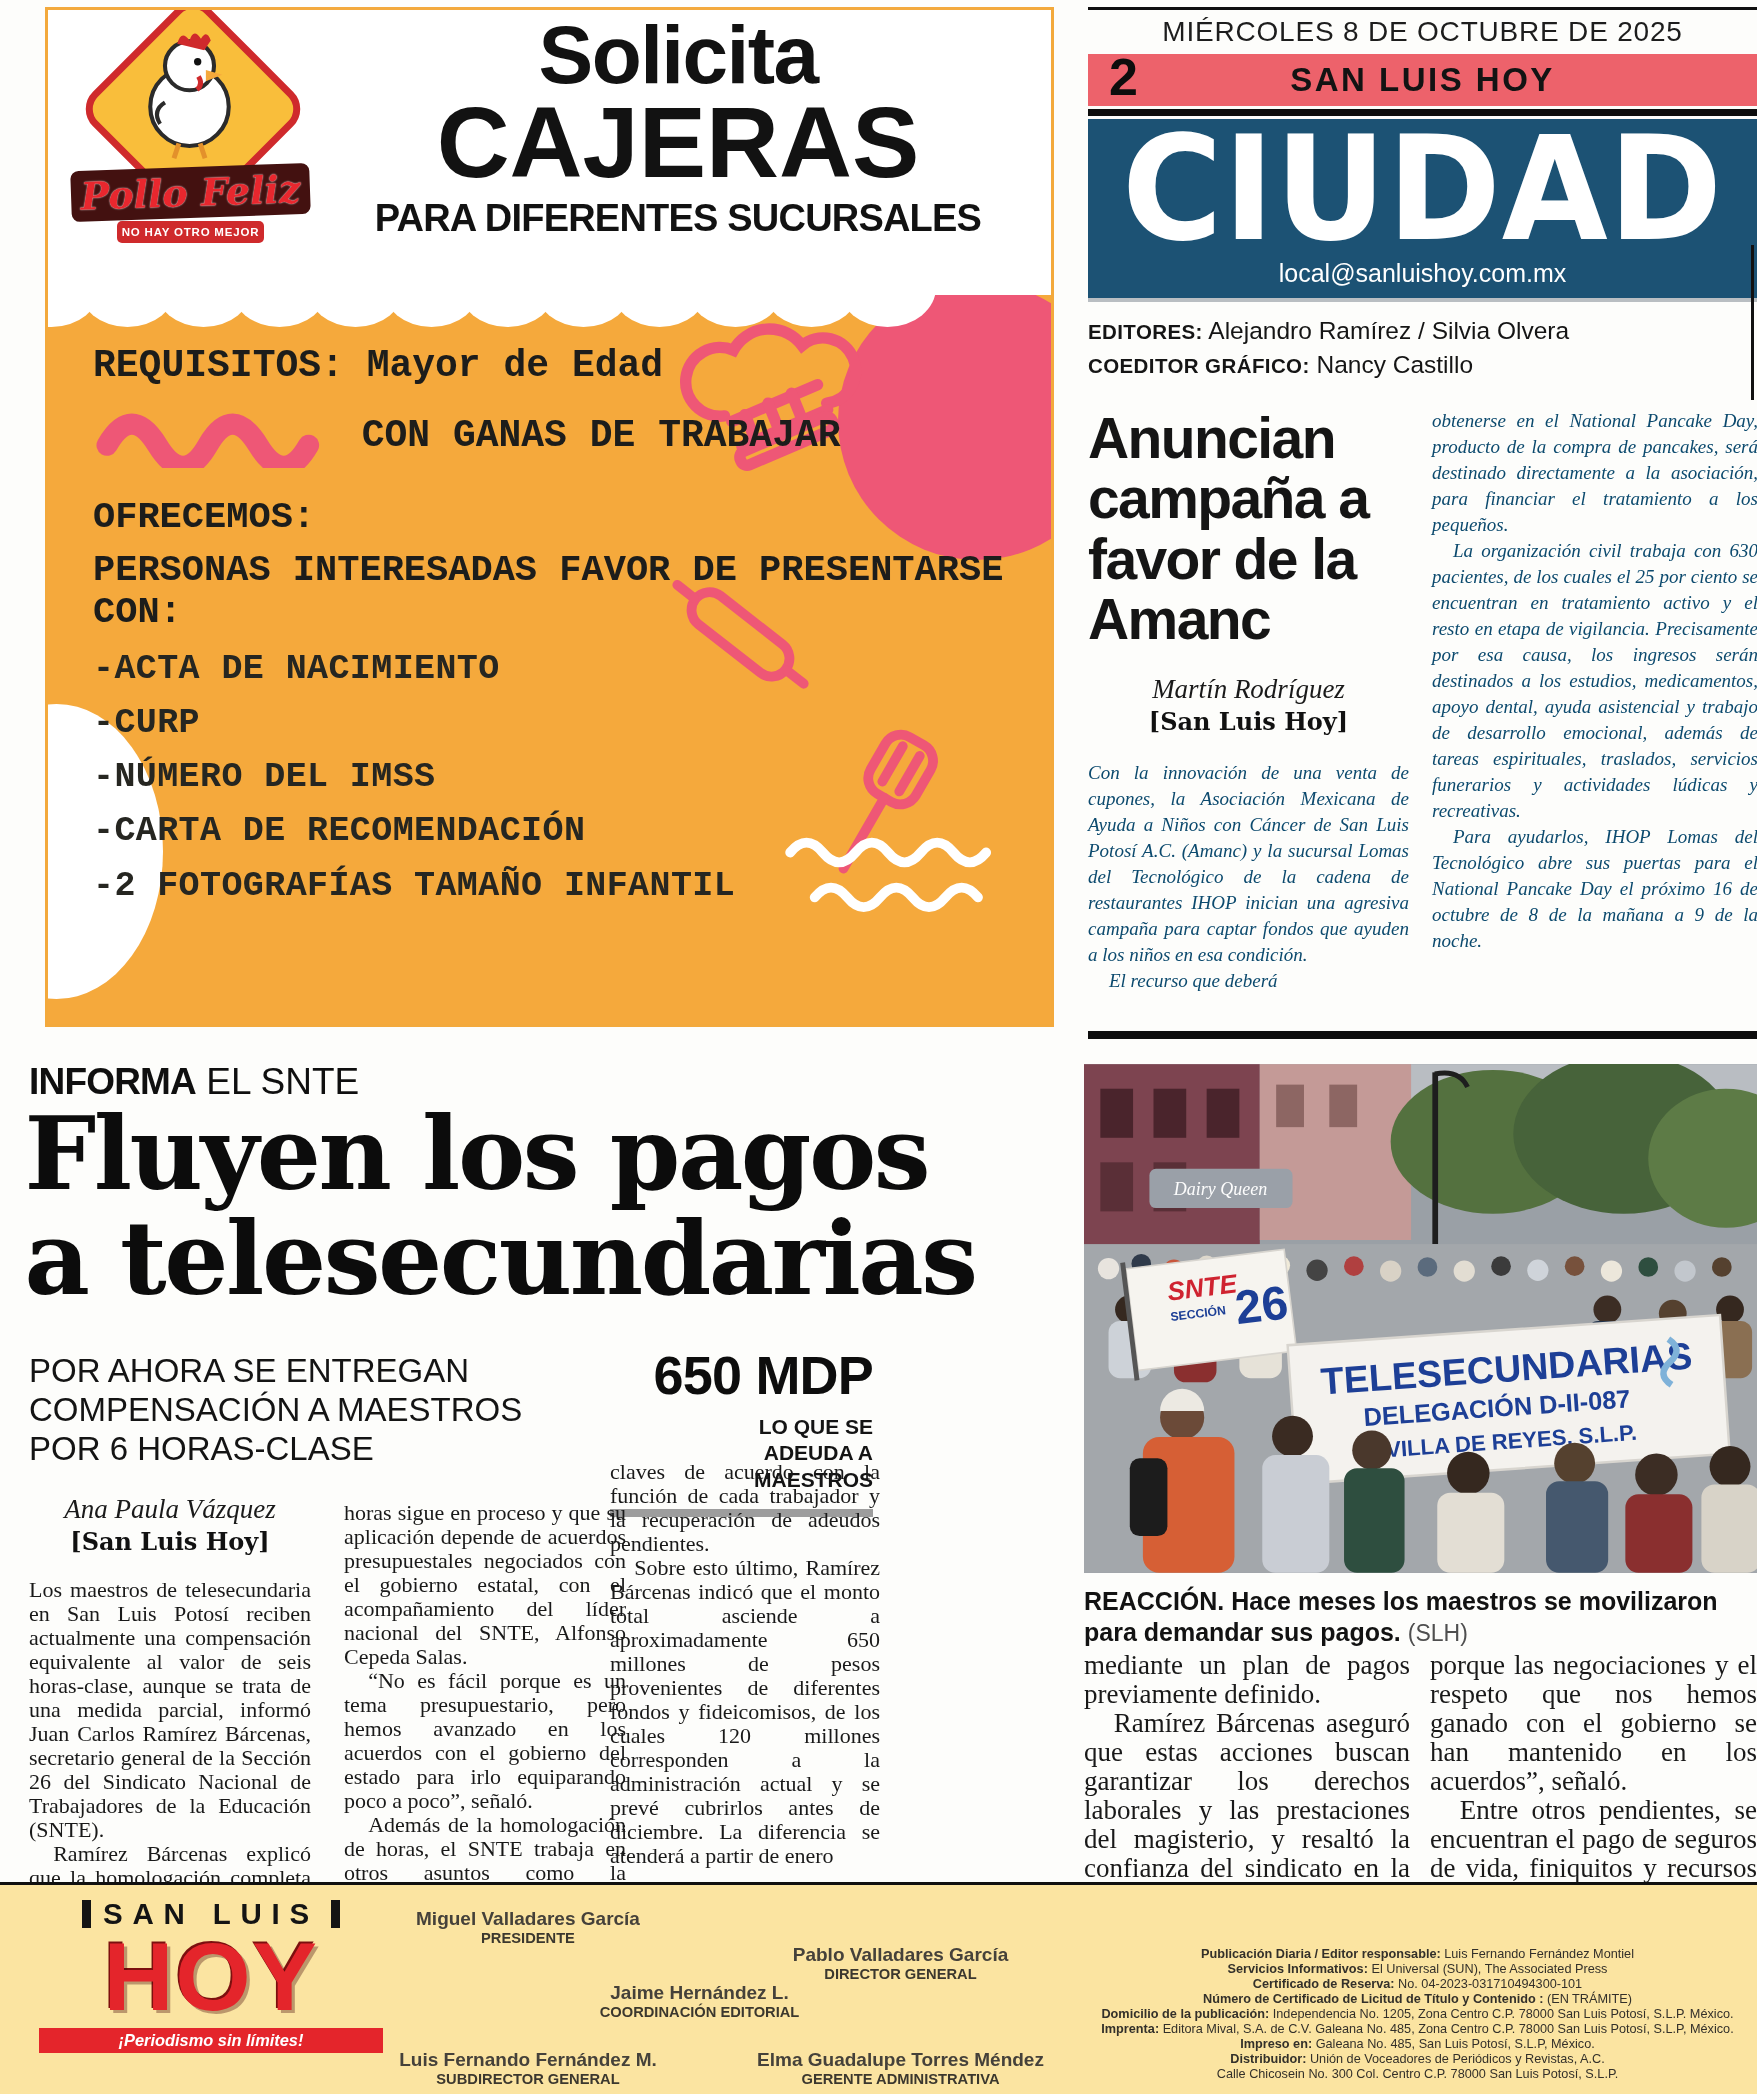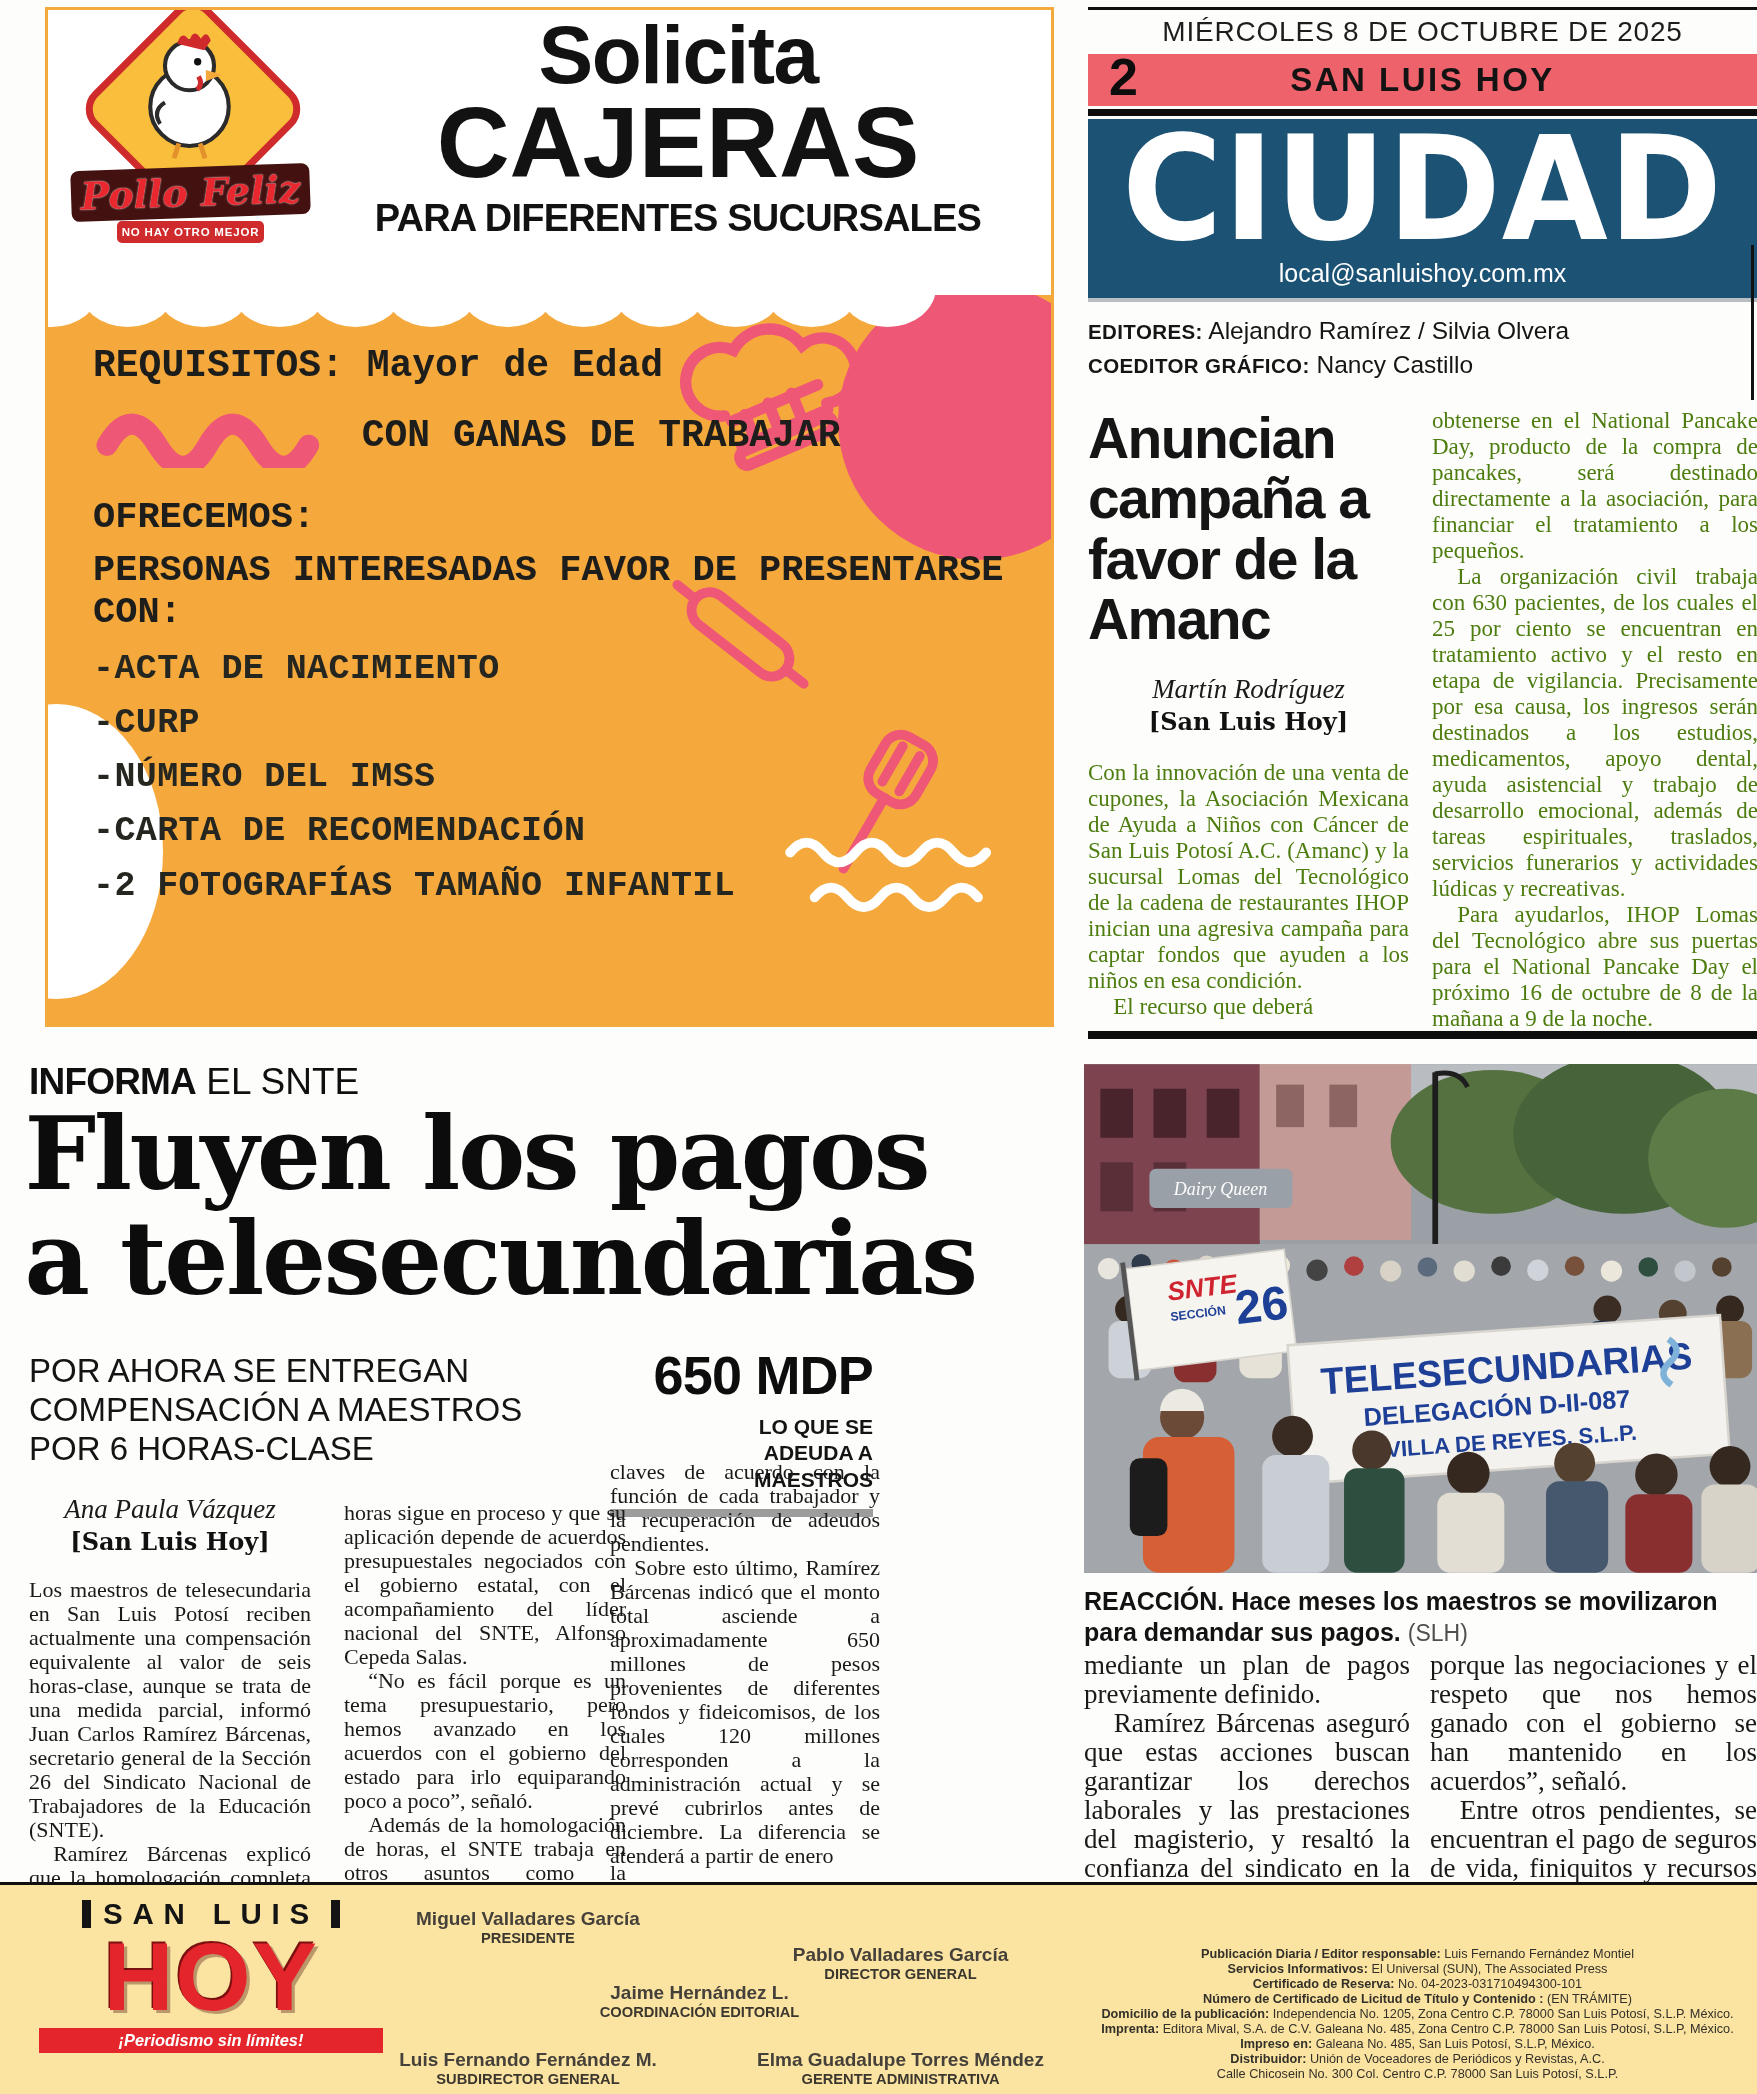--- a/index.html
+++ b/index.html
@@ -49,21 +49,21 @@
   .vrule{left:1751px;top:245px;width:3.3px;height:155px;background:#111;}
 
   
   .a1{left:1088px;top:408px;width:669px;display:flex;gap:23px;}
   .a1-left{width:321px;flex:0 0 321px;}
   .a1-right{width:326px;flex:0 0 326px;}
   .a1-title{font-size:57px;line-height:1.06;font-weight:700;letter-spacing:-1.6px;color:#151515;}
   .a1-byline{margin-top:24.5px;text-align:center;}
   .byline-name{font-family:"Liberation Serif",serif;font-style:italic;font-size:27px;color:#1a1a1a;}
   .byline-org{font-family:"DejaVu Serif",serif;font-weight:bold;font-size:24px;margin-top:1.6px;color:#111;}
-  .serif-body .par{font-family:"Liberation Serif",serif;font-size:23px;line-height:26px;text-align:justify;margin:0;color:#4d7c0f;}
+  .serif-body .par{font-family:"Liberation Serif",serif;font-size:19px;line-height:26px;text-align:justify;margin:0;color:#0c4a6e;font-style:italic;}
   .serif-body .par + .par{text-indent:1.1em;}
   .a1-body{margin-top:24.5px;}
   .a1-rule{left:1088px;top:1031px;width:669px;height:8.2px;background:#0d0d0d;}
 
   
   .kicker{left:29px;top:1061px;font-size:37px;color:#0f0f0f;}
   .kicker b{font-weight:900;letter-spacing:-0.8px;}
   .kicker span{font-weight:500;letter-spacing:0px;}
   .headline{left:24.5px;top:1101px;width:1039px;font-family:"DejaVu Serif",serif;font-weight:bold;font-size:101px;line-height:1.04;letter-spacing:-2.5px;color:#0c0c0c;}
   .subhead{left:29px;top:1352px;width:573px;font-size:33px;font-weight:400;line-height:1.18;color:#141414;}

